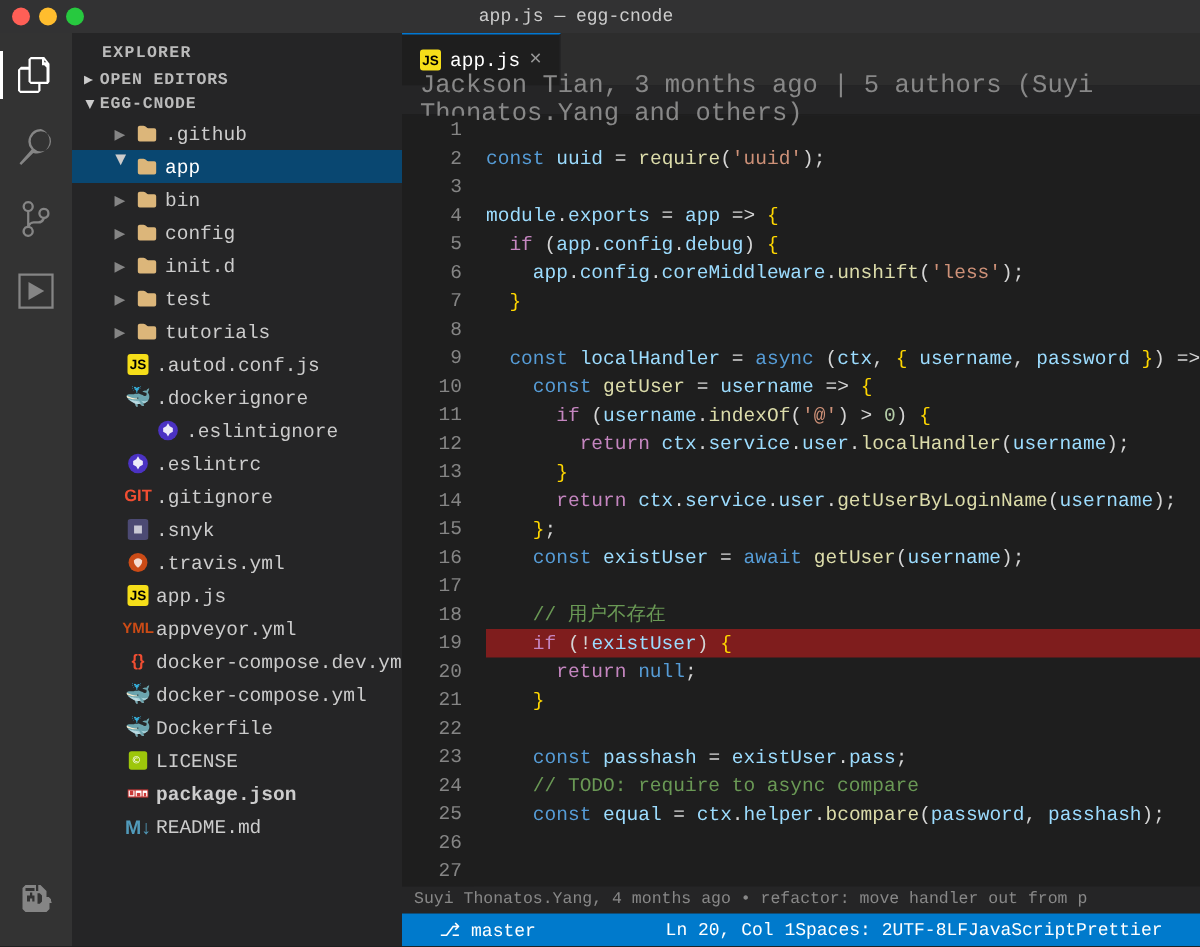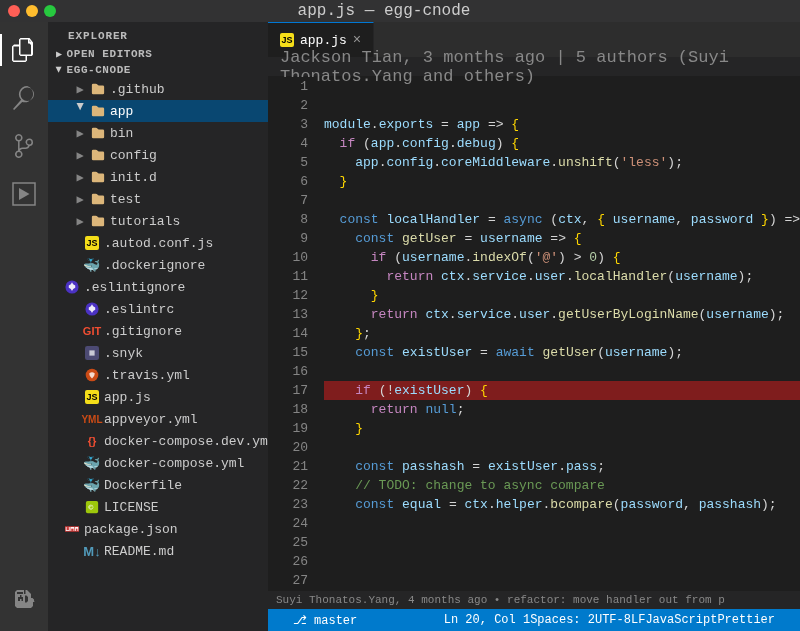--- a/index.html
+++ b/index.html
@@ -33,21 +33,21 @@
     .title-bar-btn {
       width: 12px;
       height: 12px;
       border-radius: 50%;
       display: inline-block;
     }
     .btn-close { background: #ff5f56; }
     .btn-min { background: #ffbd2e; }
     .btn-max { background: #27c93f; }
     .title-bar-text {
-      font-size: 16px;
+      font-size: 12px;
       color: #cccccc;
     }
 
     
     .main-layout {
       display: flex;
       flex: 1;
       overflow: hidden;
     }
 
@@ -426,21 +426,21 @@
           <span class="icon-js-file">JS</span>
         </span>
         <span class="tree-label">.autod.conf.js</span>
       </div>
 
       <div class="tree-item" style="padding-left: 36px;">
         <span class="tree-icon" style="color:#2496ed; font-size:14px;">🐳</span>
         <span class="tree-label">.dockerignore</span>
       </div>
 
-      <div class="tree-item" style="padding-left: 16px; text-align: center;">
+      <div class="tree-item" style="padding-left: 56px; text-align: center;">
         <span class="tree-icon">
           <svg width="14" height="14" viewBox="0 0 128 128">
               <circle cx="64" cy="64" r="60" fill="#4b32c3"></circle>
               <path d="M74.5 38.5L64 20.5 53.5 38.5l-19 11v22l19 11L64 100.5l10.5-18 19-11v-22z" fill="#fff" opacity="0.9"></path>
             </svg>
         </span>
         <span class="tree-label">.eslintignore</span>
       </div>
 
       <div class="tree-item" style="padding-left: 36px;">
@@ -508,21 +508,21 @@
       <div class="tree-item" style="padding-left: 36px;">
         <span class="tree-icon">
           <svg width="14" height="14" viewBox="0 0 16 16">
               <rect width="14" height="14" x="1" y="1" rx="2" fill="#9dc70b"></rect>
               <text x="4" y="11" font-size="9" fill="#fff" font-family="monospace">©</text>
             </svg>
         </span>
         <span class="tree-label">LICENSE</span>
       </div>
 
-      <div class="tree-item" style="padding-left: 16px;">
+      <div class="tree-item" style="padding-left: 36px; font-weight: bold;">
         <span class="tree-icon">
           <svg width="14" height="14" viewBox="0 0 18 7">
               <rect width="18" height="7" fill="#cb3837"></rect>
               <rect x="1" y="1" width="5" height="5" fill="#fff"></rect>
               <rect x="2" y="1" width="3" height="4" fill="#cb3837"></rect>
               <rect x="7" y="1" width="5" height="5" fill="#fff"></rect>
               <rect x="8" y="3" width="3" height="3" fill="#cb3837"></rect>
               <rect x="13" y="1" width="4" height="5" fill="#fff"></rect>
               <rect x="14" y="3" width="2" height="3" fill="#cb3837"></rect>
             </svg>
@@ -578,41 +578,43 @@
           <span class="line-number">22</span>
           <span class="line-number">23</span>
           <span class="line-number">24</span>
           <span class="line-number">25</span>
           <span class="line-number">26</span>
           <span class="line-number">27</span>
           <span class="line-number">28</span>
         </div>
       <div class="code-area" id="code-area">
           <div class="code-line">&nbsp;</div>
+          <div class="code-line"><span class="kw">const</span> <span class="var">uuid</span> <span class="op">=</span> <span class="fn">require</span><span class="punc">(</span><span class="str">'uuid'</span><span class="punc">);</span></div>
           <div class="code-line">&nbsp;</div>
           <div class="code-line"><span class="var">module</span><span class="op">.</span><span class="prop">exports</span> <span class="op">=</span> <span class="var">app</span> <span class="op">=&gt;</span> <span class="bracket">{</span></div>
           <div class="code-line">  <span class="kw2">if</span> <span class="punc">(</span><span class="var">app</span><span class="op">.</span><span class="prop">config</span><span class="op">.</span><span class="prop">debug</span><span class="punc">)</span> <span class="bracket">{</span></div>
           <div class="code-line">    <span class="var">app</span><span class="op">.</span><span class="prop">config</span><span class="op">.</span><span class="prop">coreMiddleware</span><span class="op">.</span><span class="fn">unshift</span><span class="punc">(</span><span class="str">'less'</span><span class="punc">);</span></div>
           <div class="code-line">  <span class="bracket">}</span></div>
           <div class="code-line">&nbsp;</div>
           <div class="code-line">  <span class="kw">const</span> <span class="var">localHandler</span> <span class="op">=</span> <span class="kw">async</span> <span class="punc">(</span><span class="param">ctx</span><span class="punc">,</span> <span class="bracket">{</span> <span class="param">username</span><span class="punc">,</span> <span class="param">password</span> <span class="bracket">}</span><span class="punc">)</span> <span class="op">=&gt;</span> </div>
           <div class="code-line">    <span class="kw">const</span> <span class="fn">getUser</span> <span class="op">=</span> <span class="var">username</span> <span class="op">=&gt;</span> <span class="bracket">{</span></div>
           <div class="code-line">      <span class="kw2">if</span> <span class="punc">(</span><span class="var">username</span><span class="op">.</span><span class="fn">indexOf</span><span class="punc">(</span><span class="str">'@'</span><span class="punc">)</span> <span class="op">&gt;</span> <span class="num">0</span><span class="punc">)</span> <span class="bracket">{</span></div>
           <div class="code-line">        <span class="kw2">return</span> <span class="var">ctx</span><span class="op">.</span><span class="prop">service</span><span class="op">.</span><span class="prop">user</span><span class="op">.</span><span class="fn">localHandler</span><span class="punc">(</span><span class="var">username</span><span class="punc">);</span></div>
           <div class="code-line">      <span class="bracket">}</span></div>
           <div class="code-line">      <span class="kw2">return</span> <span class="var">ctx</span><span class="op">.</span><span class="prop">service</span><span class="op">.</span><span class="prop">user</span><span class="op">.</span><span class="fn">getUserByLoginName</span><span class="punc">(</span><span class="var">username</span><span class="punc">);</span></div>
           <div class="code-line">    <span class="bracket">}</span><span class="punc">;</span></div>
           <div class="code-line">    <span class="kw">const</span> <span class="var">existUser</span> <span class="op">=</span> <span class="kw">await</span> <span class="fn">getUser</span><span class="punc">(</span><span class="var">username</span><span class="punc">);</span></div>
           <div class="code-line">&nbsp;</div>
+          <div class="code-line">    <span class="cmt">// 用户不存在</span></div>
           <div class="code-line cursor-line">    <span class="kw2">if</span> <span class="punc">(</span><span class="op">!</span><span class="var">existUser</span><span class="punc">)</span> <span class="bracket">{</span></div>
           <div class="code-line">      <span class="kw2">return</span> <span class="kw">null</span><span class="punc">;</span></div>
           <div class="code-line">    <span class="bracket">}</span></div>
           <div class="code-line">&nbsp;</div>
           <div class="code-line">    <span class="kw">const</span> <span class="var">passhash</span> <span class="op">=</span> <span class="var">existUser</span><span class="op">.</span><span class="prop">pass</span><span class="punc">;</span></div>
-          <div class="code-line">    <span class="cmt">// TODO: change to async compare</span></div>
+          <div class="code-line">    <span class="cmt">// TODO: require to async compare</span></div>
           <div class="code-line">    <span class="kw">const</span> <span class="var">equal</span> <span class="op">=</span> <span class="var">ctx</span><span class="op">.</span><span class="prop">helper</span><span class="op">.</span><span class="fn">bcompare</span><span class="punc">(</span><span class="var">password</span><span class="punc">,</span> <span class="var">passhash</span><span class="punc">);</span></div>
           <div class="code-line">      </div>
         </div>
     </div>
 
     <div class="git-blame-bottom">
       <span>Suyi Thonatos.Yang, 4 months ago • refactor: move handler out from p</span>
     </div>
 
     <div class="status-bar">

